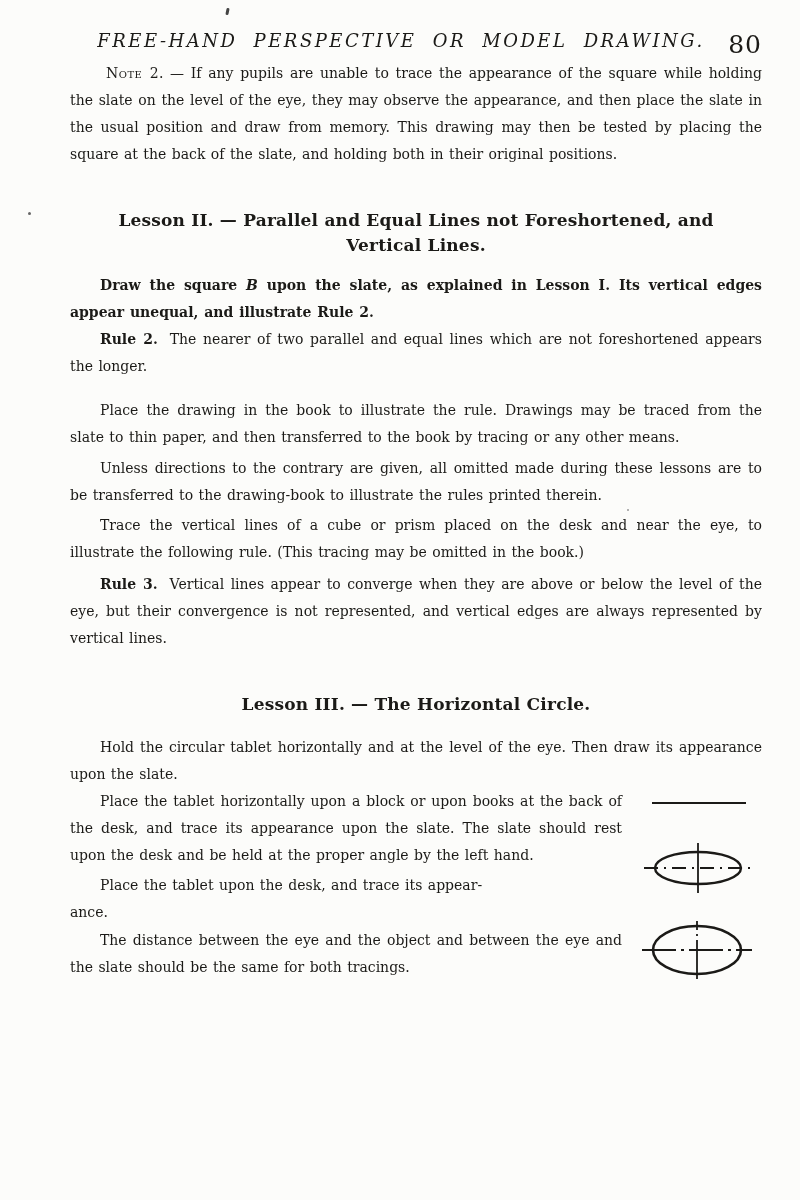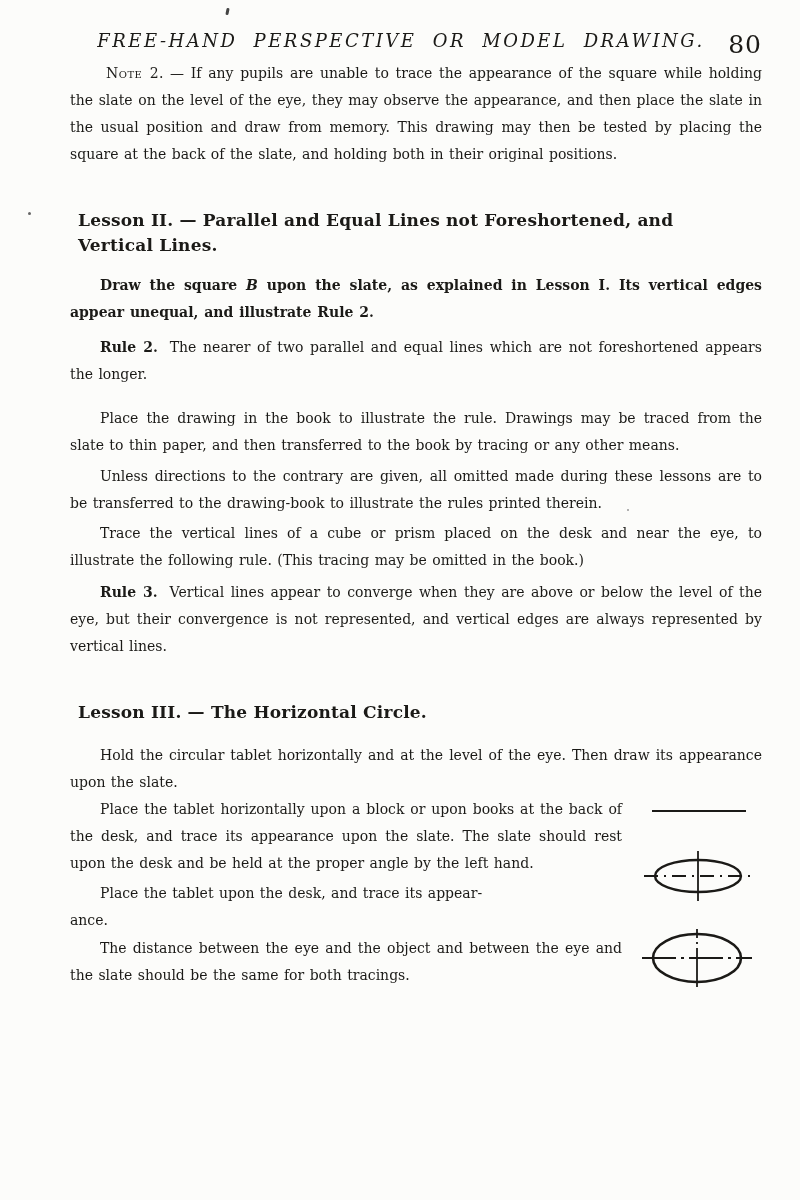--- a/index.html
+++ b/index.html
@@ -21,28 +21,28 @@
   p.body {
     margin:0; text-align:justify; font-size:14px; line-height:27px;
     word-spacing:1px;
   }
   .indent { text-indent:30px; }
   .note { line-height:26px; margin-top:28px; text-indent:36px; }
   .sc { font-variant:small-caps; letter-spacing:0.5px; margin-right:6px; }
   .rulelabel { font-weight:bold; margin-right:12px; }
 
   h2.lesson {
-    margin:8px; font-weight:bold;
+    margin:8px; text-align:center; font-weight:bold;
     font-size:17px; line-height:25px; letter-spacing:0.2px;
   }
   #lesson2-heading { margin-top:40px; }
   #lesson3-heading { margin-top:40px; }
 
   #p-draw  { margin-top:14px;font-weight:bold; }
-  #p-rule2 { margin-top:8px; }
+  #p-rule2 { }
   #p-place-drawing { margin-top:17px; }
   #p-unless { margin-top:4px; }
   #p-trace { margin-top:3px; }
   #p-rule3 { margin-top:5px; }
   #p-hold  { margin-top:17px; }
   #p-tablet { }
   #p-desk { margin-top:3px; }
   #p-distance { margin-top:1px; }
 
   .figblock { float:right; width:140px; position:relative; }

